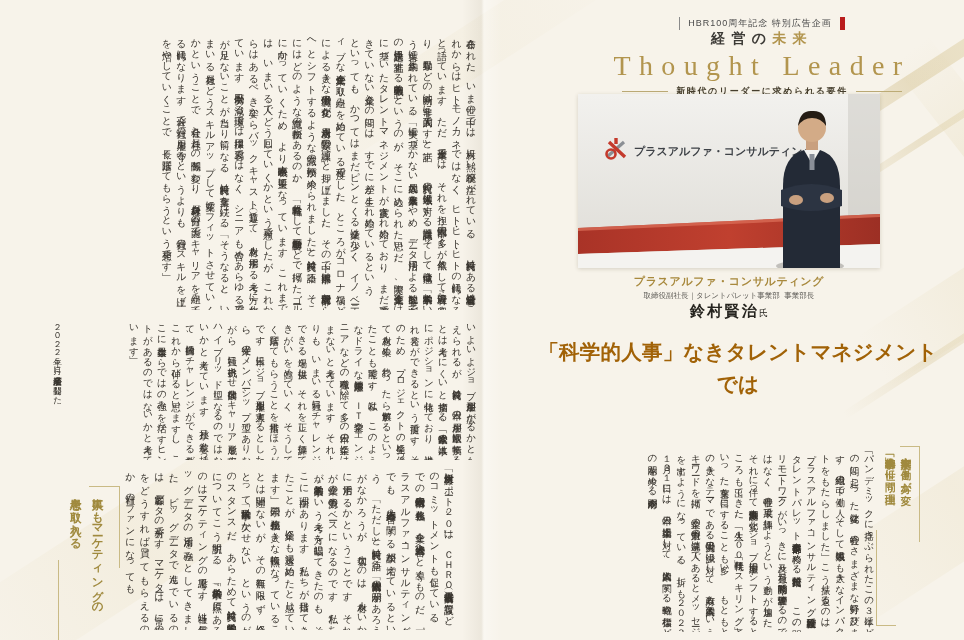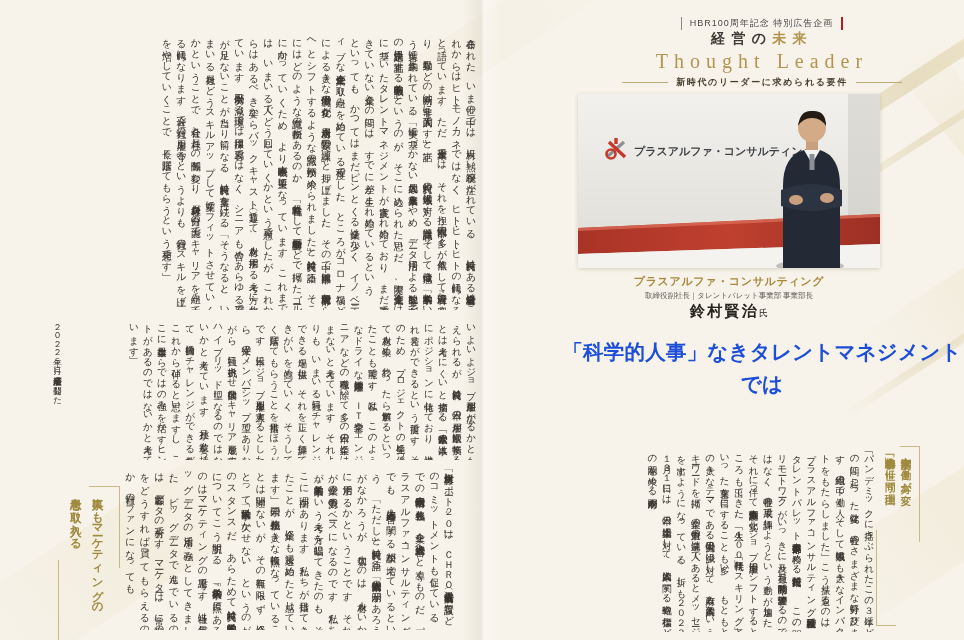--- a/index.html
+++ b/index.html
@@ -17,39 +17,39 @@
          text-align:justify;}
   .gold{color:#a78c44;}
   .corner-frame{position:relative;}
   .corner-frame::before{content:"";position:absolute;top:-4px;right:-6px;width:60%;height:55%;
          border-top:1px solid #c9ba85;border-right:1px solid #c9ba85;}
   .corner-frame::after{content:"";position:absolute;bottom:-4px;left:-6px;width:60%;height:55%;
          border-bottom:1px solid #c9ba85;border-left:1px solid #c9ba85;}
   
   .hdr{left:582px;top:12px;width:360px;text-align:center;}
   .badge{display:inline-block;font-family:"Liberation Sans",sans-serif;font-size:9px;color:#4a4a4a;
-         letter-spacing:1px;border-left:1px solid #8a8a8a;border-right:2px solid #b91c1c;padding:0 8px;}
+         letter-spacing:1px;border-left:1px solid #8a8a8a;border-right:5px solid #b91c1c;padding:0 8px;}
   .series{font-size:14px;letter-spacing:.45em;color:#3c3a36;font-weight:bold;}
   .series .gold{color:#b2954e;}
   .series-en{margin-top:1px;font-size:7px;letter-spacing:.5em;color:#b2954e;}
-  .ttl{margin-top:2px;font-size:20px;letter-spacing:.3em;color:#b2954e;font-weight:400;}
+  .ttl{margin-top:2px;font-size:28px;letter-spacing:.3em;color:#b2954e;font-weight:400;}
   .tagline{margin-top:3px;display:flex;align-items:center;justify-content:center;gap:8px;}
   .tagline .rule{width:46px;height:1px;background:#bcab76;}
   .tagline .txt{font-family:"Liberation Sans",sans-serif;font-size:9px;font-weight:bold;color:#463f2e;letter-spacing:.18em;}
   
   .photo{left:578px;top:94px;width:302px;height:174px;box-shadow:0 1px 4px rgba(60,50,20,.18);}
   
   .cap{left:578px;top:274px;width:302px;text-align:center;}
   .cap-co{font-family:"Liberation Sans",sans-serif;font-size:11px;font-weight:bold;color:#a8893d;letter-spacing:.06em;}
-  .cap-ti{margin-top:2px;font-family:Liberation Serif, serif;font-size:7.5px;color:#5c5a55;}
+  .cap-ti{margin-top:2px;font-family:Liberation Mono, monospace;font-size:7.5px;color:#5c5a55;}
   .cap-nm{margin-top:1px;font-size:15px;font-weight:bold;color:#26241f;letter-spacing:.15em;}
   .cap-nm .hon{font-size:9px;font-weight:normal;letter-spacing:0;}
   
-  .headline{left:560px;top:336px;width:404px;text-align:center;font-family:"Liberation Sans",sans-serif;
-            font-weight:bold;color:#1d4ed8;font-size:20.5px;line-height:1.55;letter-spacing:.01em;}
+  .headline{left:536px;top:336px;width:404px;text-align:center;font-family:"Liberation Sans",sans-serif;
+            font-weight:bold;color:#a16207;font-size:20.5px;line-height:1.55;letter-spacing:.01em;}
   .lead{left:588px;top:408px;width:358px;font-family:"Liberation Sans",sans-serif;font-size:10px;
         line-height:1.74;color:#3b3b3b;text-align:justify;font-weight:bold;}
   
   .sec-r{left:882px;top:450px;width:32px;height:172px;font-family:"Liberation Sans",sans-serif;}
   .sec-r .vtext{font-size:10.5px;font-weight:bold;color:#a08a3e;height:172px;line-height:1.5;}
   .sec-l{left:64px;top:318px;width:50px;height:148px;}
   .sec-l .vtext{font-size:11.5px;font-weight:bold;color:#a08a3e;height:148px;line-height:1.9;font-family:"Liberation Sans",sans-serif;}
   
   .body-r{left:518px;top:448px;width:358px;height:184px;font-size:9.5px;line-height:1.52;}
   .b1{left:52px;top:32px;width:426px;height:278px;font-size:9.8px;line-height:1.48;}

